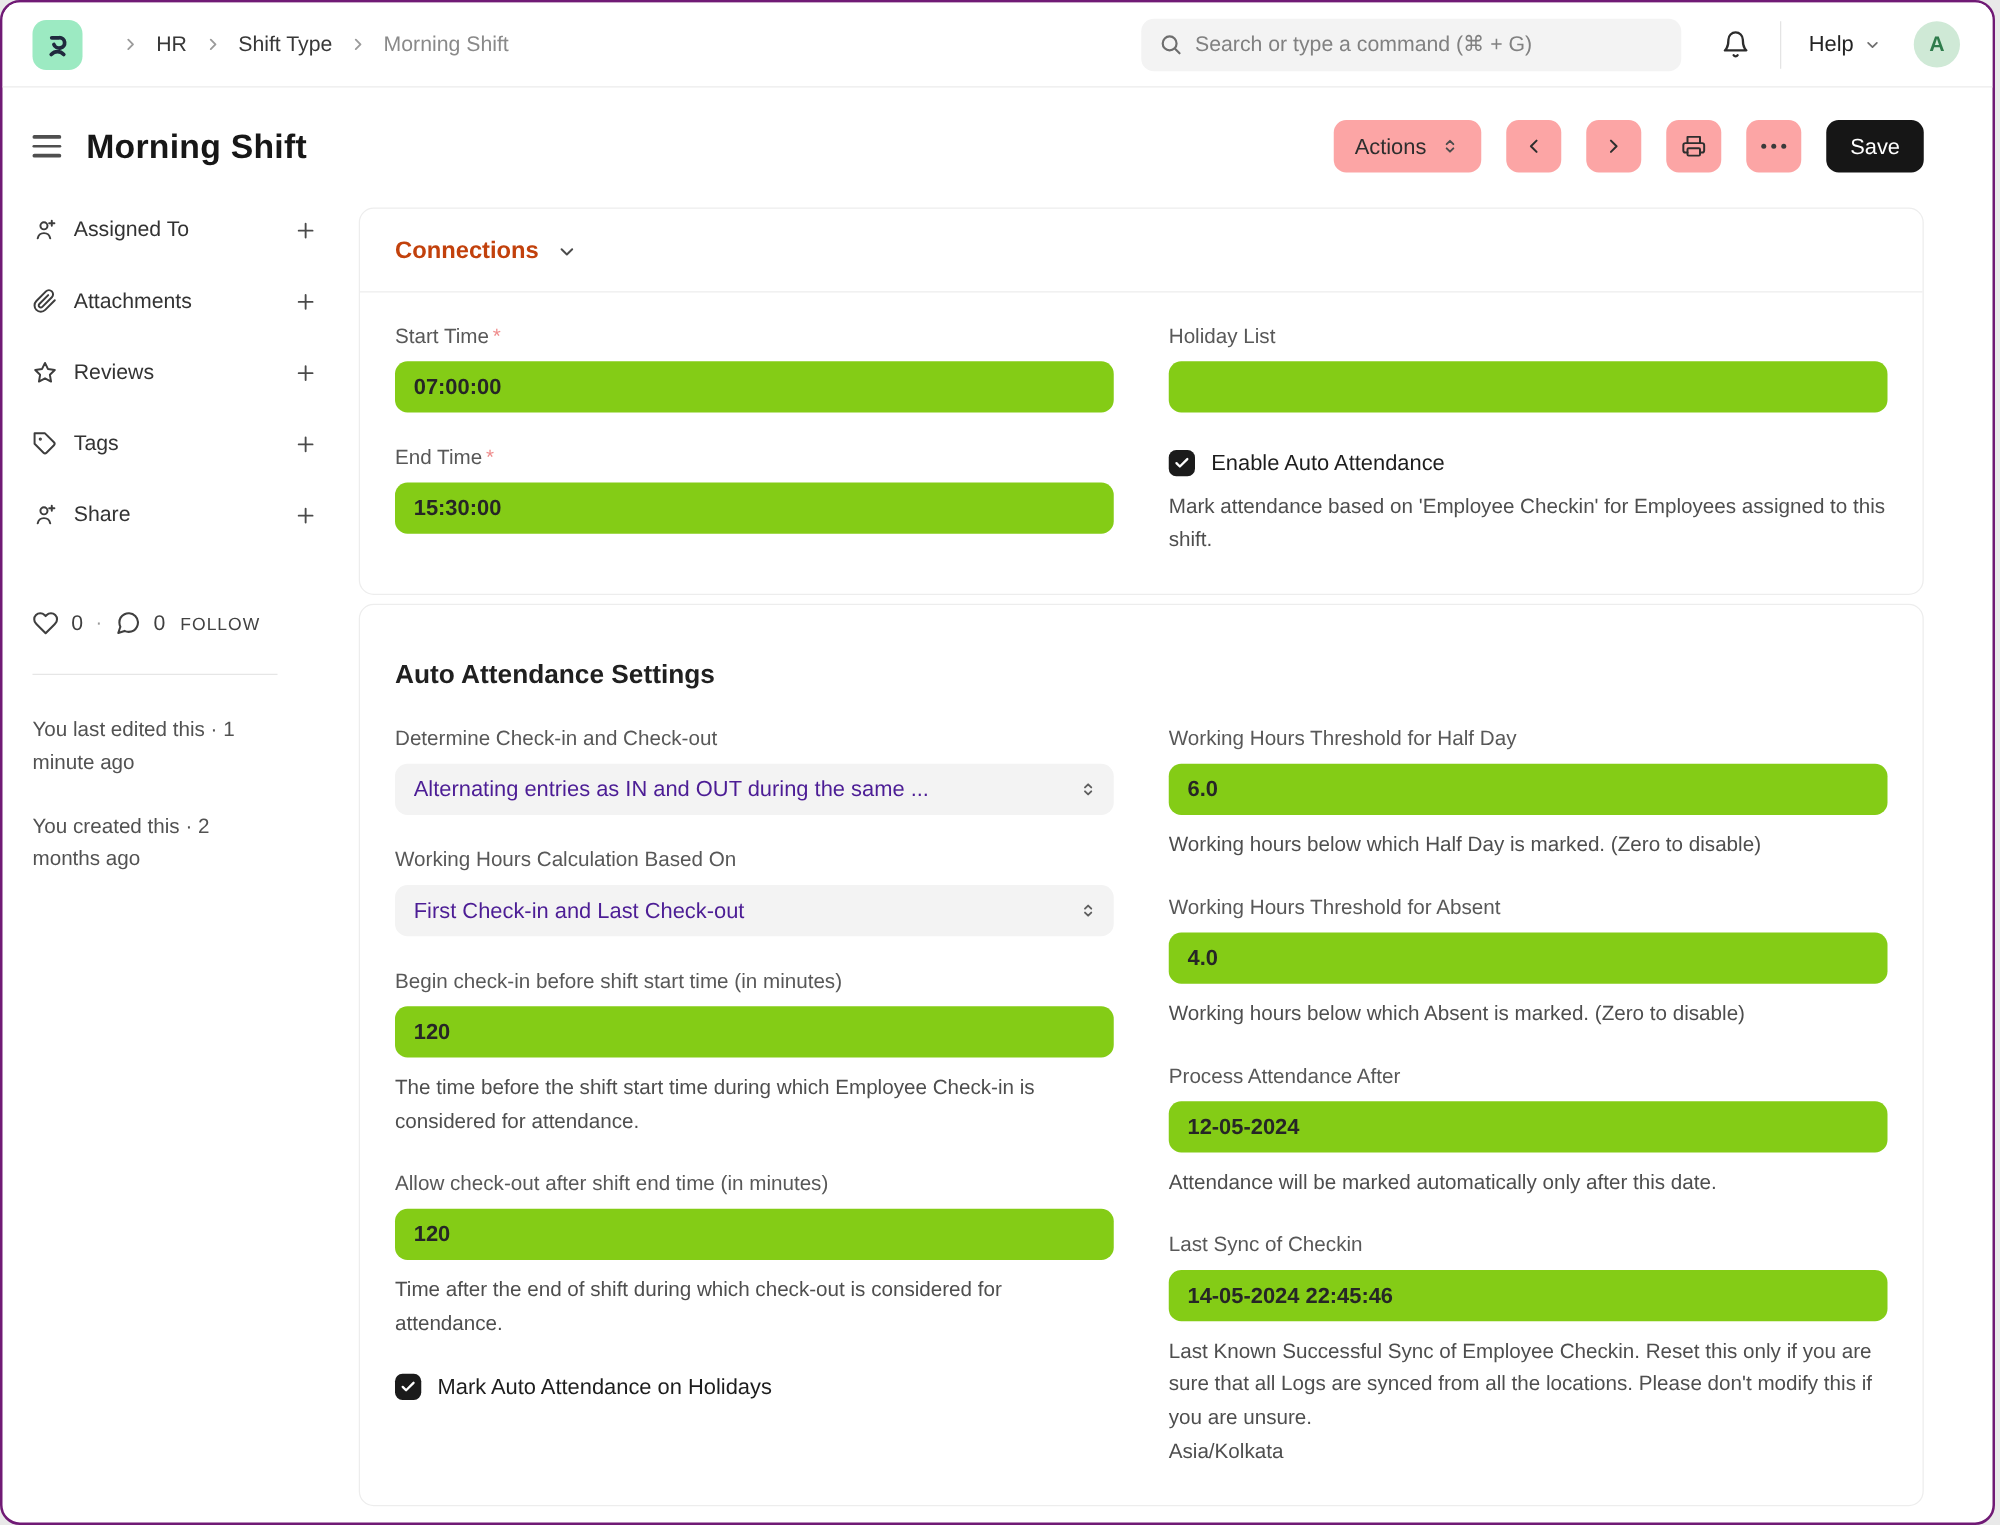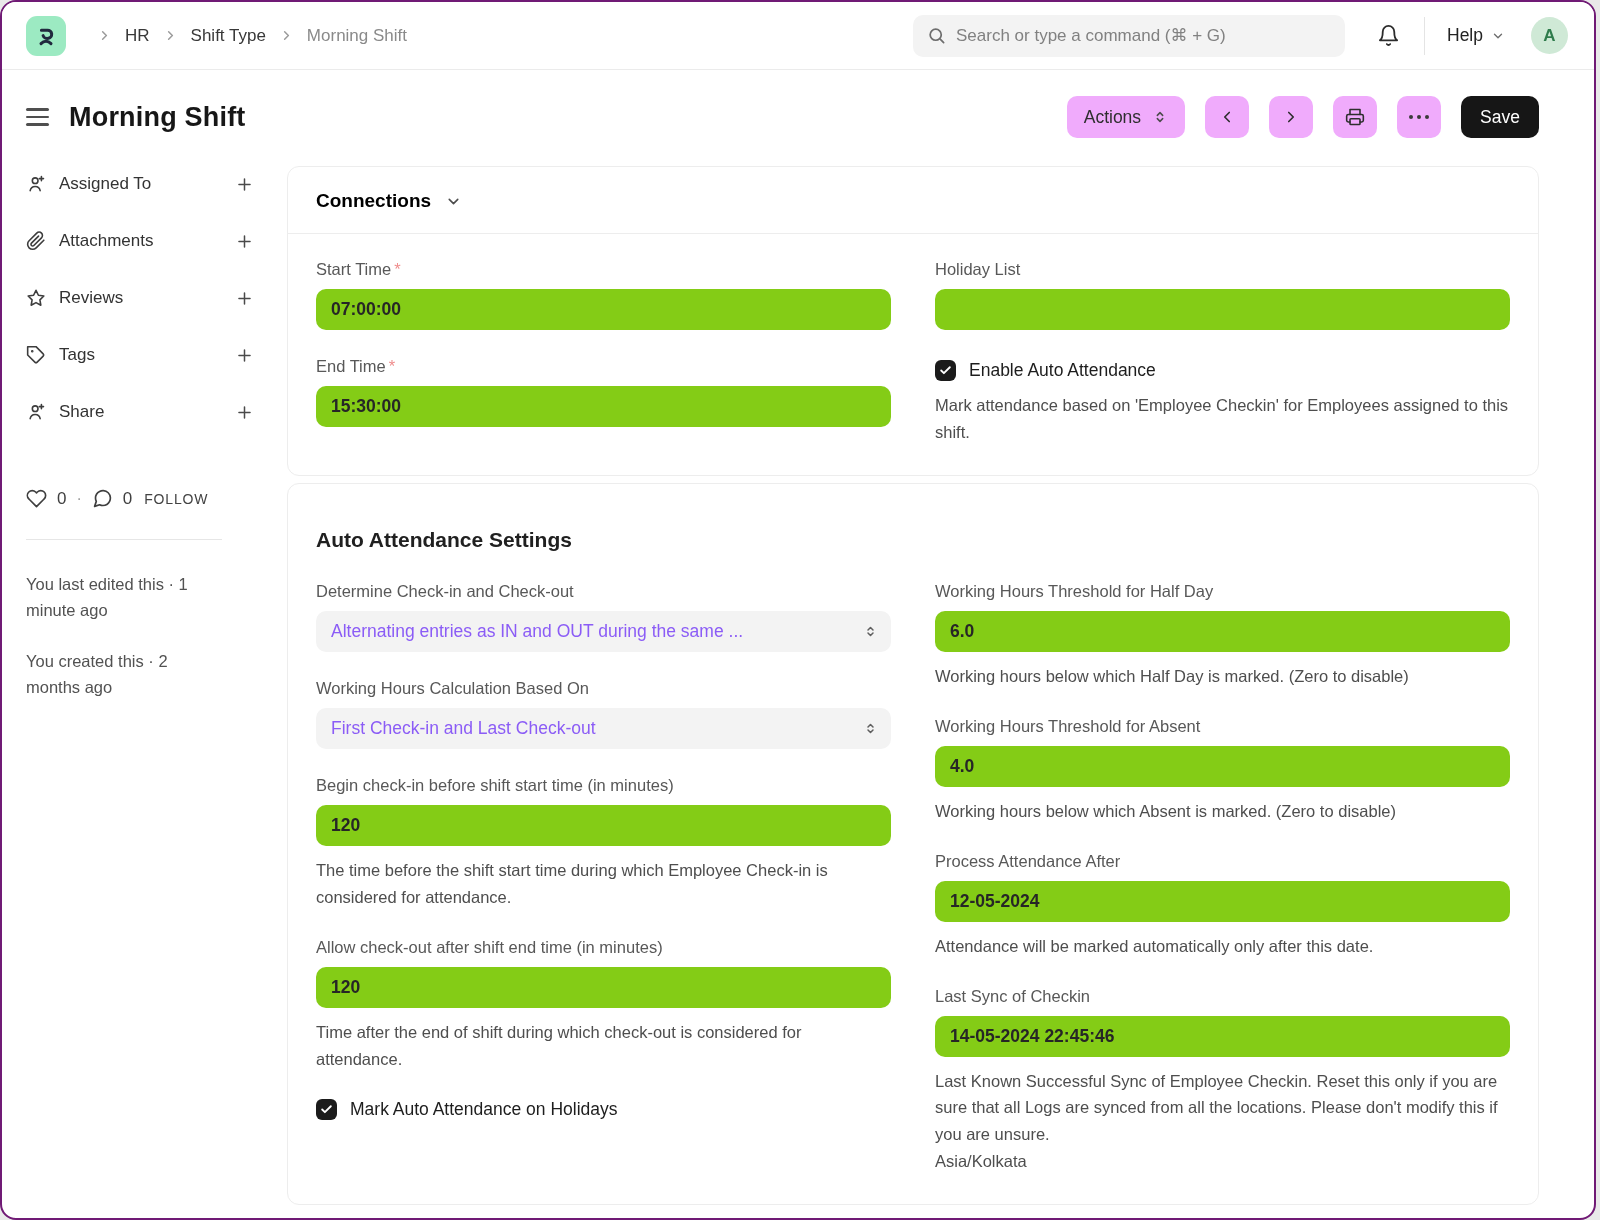--- a/index.html
+++ b/index.html
@@ -53,21 +53,21 @@
   }
 
   
   .page-body { padding:0 55px 0 24px; }
   .title-row { display:flex; align-items:center; padding:26px 0 28px; }
   .hamburger { width:26px; display:flex; flex-direction:column; gap:5px; cursor:pointer; padding:4px 0; }
   .hamburger span { display:block; height:2.6px; width:23px; background:#4f4f4f; border-radius:2px; }
   .page-title { font-size:27px; font-weight:700; margin-left:17px; letter-spacing:.2px; color:#171717; }
   .title-actions { margin-left:auto; display:flex; align-items:center; gap:20px; }
   .btn {
-    height:42px; border:none; border-radius:10px; background:#f0abfc;
+    height:42px; border:none; border-radius:10px; background:#fca5a5;
     font-size:17.5px; color:#2e2e2e; display:flex; align-items:center;
     justify-content:center; cursor:pointer;
     font-family:"Liberation Sans","DejaVu Sans",sans-serif;
   }
   .btn-actions { padding:0 17px; gap:11px; }
   .btn-icon { width:44px; }
   .btn-save { background:#161616; color:#ffffff; padding:0 19px; font-weight:500; }
   .dots { display:flex; gap:4px; }
   .dots i { width:4px; height:4px; border-radius:50%; background:#3a3a3a; }
 
@@ -89,39 +89,39 @@
   
   .main { flex:1; margin-left:33px; min-width:0; }
   .card {
     border:1px solid #ededed; border-radius:12px; background:#fff;
   }
   .card + .card { margin-top:7px; }
   .connections-head {
     display:flex; align-items:center; gap:14px; padding:23px 28px 21px;
     border-bottom:1px solid #ededed; cursor:pointer;
   }
-  .connections-title { font-size:19px; font-weight:600; color:#000000; }
+  .connections-title { font-size:19px; font-weight:600; color:#c2410c; }
   .card-body { padding:26px 28px 30px; }
   .grid2 { display:grid; grid-template-columns:1fr 1fr; column-gap:44px; }
   .section-title { font-size:21px; font-weight:700; color:#202020; margin-bottom:30px;margin-top:16px; }
   .field { margin-bottom:27px; }
   .f-label { font-size:16.5px; color:#585858; margin-bottom:10px; }
   .req { color:#ef8d8d; margin-left:3px; }
   .f-input {
     width:100%; height:41px; background:#84cc16; border:none; border-radius:10px;
     padding:0 15px; font-size:17.5px; color:#262626; outline:none;
     font-family:"Liberation Sans","DejaVu Sans",sans-serif;
     font-weight:bold;
   }
   .f-select {
     width:100%; height:41px; background:#f3f3f3; border-radius:10px;
     padding:0 13px 0 15px; display:flex; align-items:center; cursor:pointer;
   }
   .f-select .sel-text {
-    flex:1; font-size:17.5px; color:#8b5cf6; white-space:nowrap;
+    flex:1; font-size:17.5px; color:#4c1d95; white-space:nowrap;
     overflow:hidden; min-width:0;
   }
   .f-select .caret { display:flex; color:#5f5f5f; margin-left:10px; flex-shrink:0; }
   .f-desc { font-size:16.5px; color:#4e4e4e; line-height:1.62; margin-top:11px; }
   .check-row { display:flex; align-items:flex-end; gap:13px; cursor:pointer; }
   .checkbox {
     width:21px; height:21px; border-radius:6px; background:#1b1b1b;
     display:flex; align-items:center; justify-content:center; flex-shrink:0;
   }
   .check-label { font-size:17.5px; color:#1d1d1d; }

